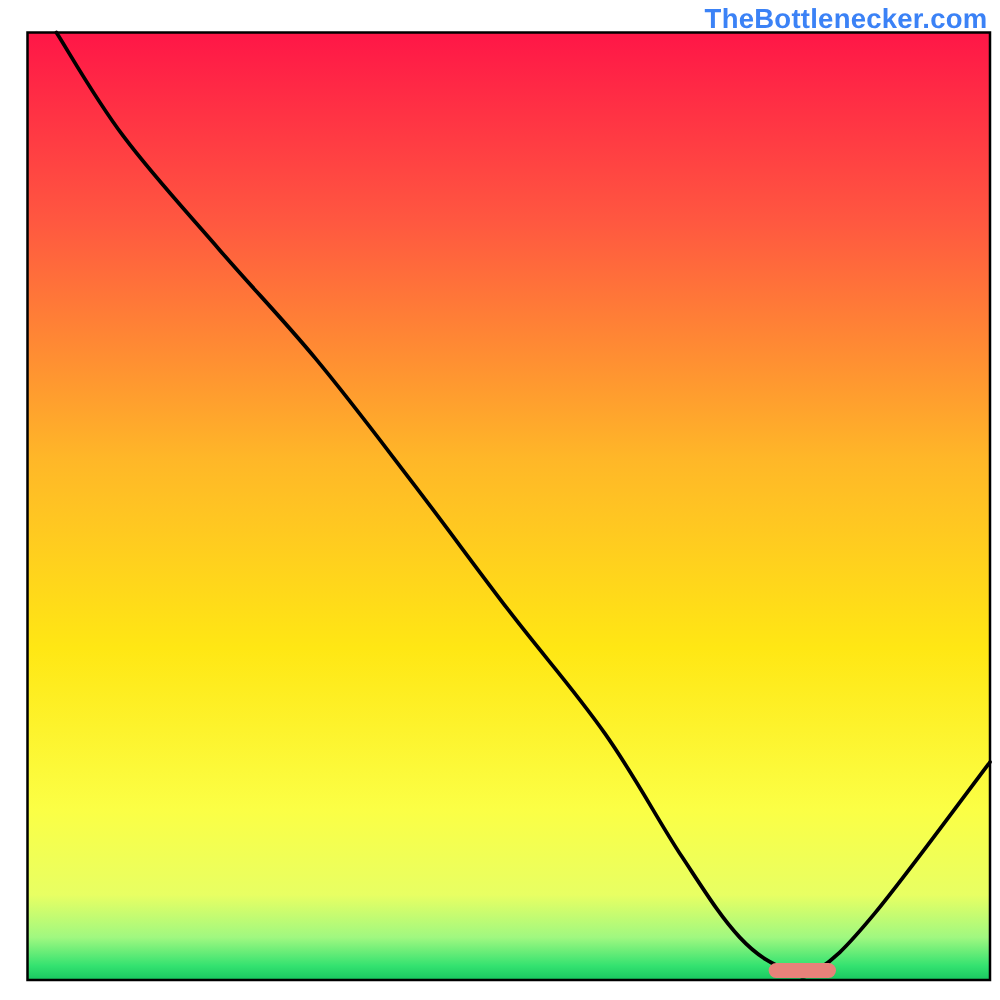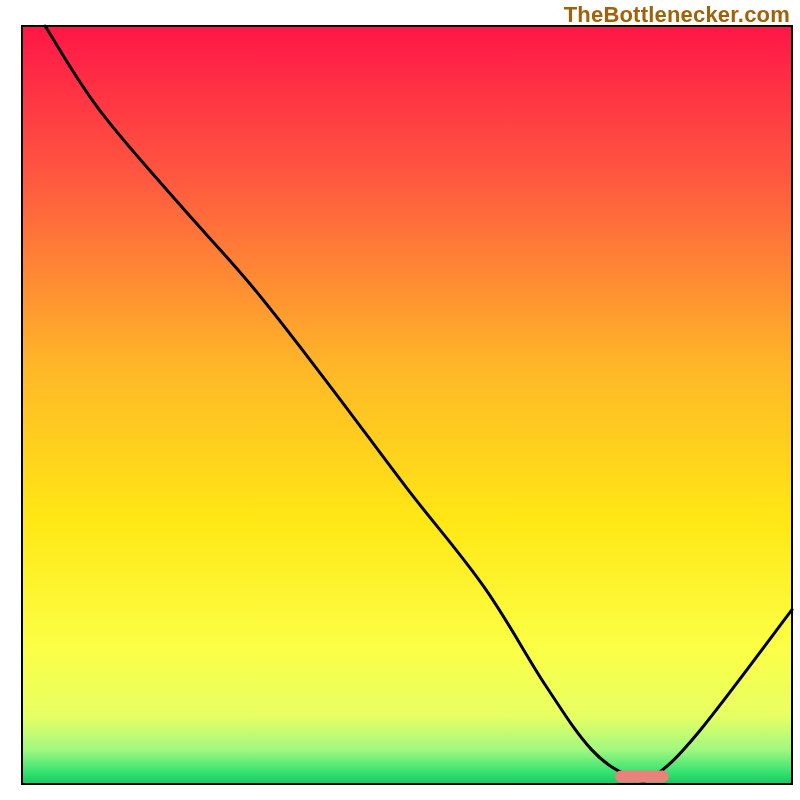--- a/index.html
+++ b/index.html
@@ -14,21 +14,21 @@
     position: relative;
     width: 800px;
     height: 800px;
   }
   .attribution {
     position: absolute;
     top: 2px;
     right: 10px;
     font-size: 22px;
     font-weight: bold;
-    color: #a16207;
+    color: #3b82f6;
     letter-spacing: 0.2px;
   }
   svg.plot {
     position: absolute;
     left: 0;
     top: 0;
   }
 </style>
 </head>
 <body>

